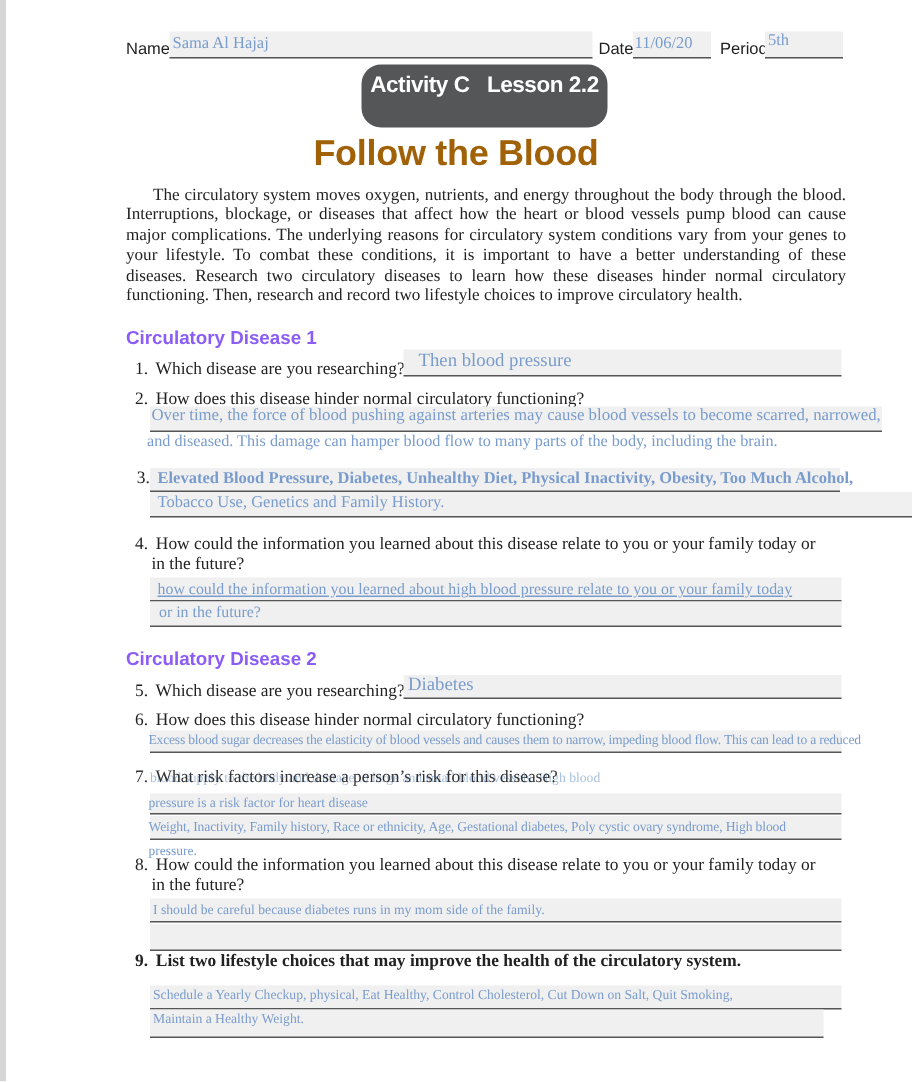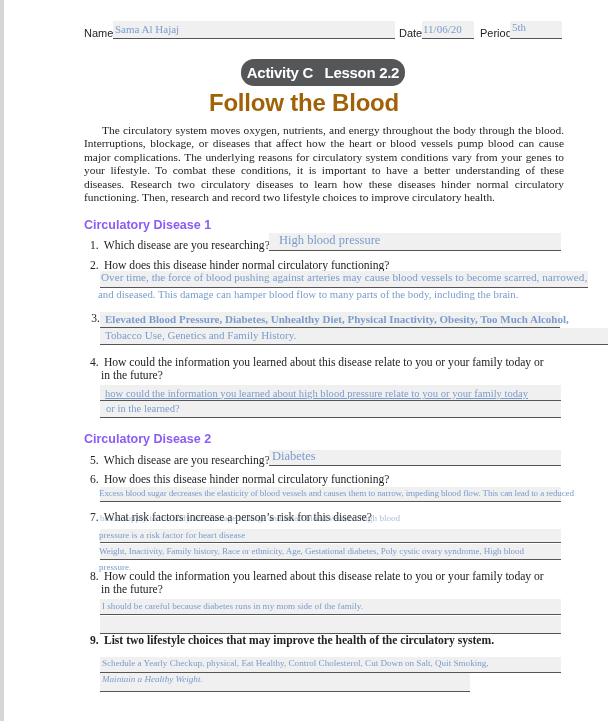--- a/index.html
+++ b/index.html
@@ -15,21 +15,21 @@
     position:absolute; background:#f0f0f0;
     border-bottom:1px solid #555;
   }
   .ans {
     position:absolute; white-space:nowrap;
     font-family:"Liberation Serif", serif;
     color:#7a9ccc;
   }
   .hdr-label { font-family:"Liberation Sans", sans-serif; font-size:11px; color:#222; }
   .badge {
-    position:absolute; left:241px; top:59px; width:164px; height:27px;
+    position:absolute; left:241px; top:43px; width:164px; height:42px;
     background:#555658; border-radius:13px; color:#fff;
     font-family:"Liberation Sans", sans-serif; font-weight:bold; font-size:15px;
     text-align:center; line-height:27px; letter-spacing:-0.3px;
   }
   .title {
     position:absolute; left:0; width:608px; top:89px; text-align:center;
     font-family:"Liberation Sans", sans-serif; font-weight:bold; font-size:24px; color:#a16207;
     letter-spacing:-0.2px;
   }
   .intro {
@@ -74,21 +74,21 @@
     <p>The circulatory system moves oxygen, nutrients, and energy throughout the body through the blood. Interruptions, blockage, or diseases that affect how the heart or blood vessels pump blood can cause major complications. The underlying reasons for circulatory system conditions vary from your genes to your lifestyle. To combat these conditions, it is important to have a better understanding of these diseases. Research two circulatory diseases to learn how these diseases hinder normal circulatory functioning. Then, research and record two lifestyle choices to improve circulatory health.</p>
   </div>
 
 <div class="section" style="top:218px;">Circulatory Disease 1</div>
 
 <div class="q" style="top:239px;">
   <span class="num">1.</span>
   <span>Which disease are you researching?</span>
 </div>
 <div class="field" style="left:269px; top:233px; width:292px; height:17px;">
-  <span class="ans" style="left:10px; top:0px; font-size:12.5px;">High blood pressure</span>
+  <span class="ans" style="left:10px; top:0px; font-size:12.5px;">Then blood pressure</span>
 </div>
 
 <div class="q" style="top:259px;">
   <span class="num">2.</span>
   <span>How does this disease hinder normal circulatory functioning?</span>
 </div>
 <div class="field" style="left:100px; top:271px; width:461px; height:16px;padding-left:27px;">
   <span class="ans" style="left:1px; top:0px; font-size:11.2px;">Over time, the force of blood pushing against arteries may cause blood vessels to become scarred, narrowed,</span>
 </div>
 <span class="ans" style="left:98px; top:288px; font-size:10.8px;">and diseased. This damage can hamper blood flow to many parts of the body, including the brain.</span>
@@ -106,21 +106,21 @@
 
 <div class="q" style="top:356px;">
   <span class="num">4.</span>
   <span>How could the information you learned about this disease relate to you or your family today or</span>
   <span class="indent">in the future?</span>
 </div>
 <div class="field" style="left:100px; top:385px; width:461px; height:15px;">
   <span class="ans" style="left:5px; top:3px; font-size:10.6px; text-decoration:underline;">how could the information you learned about  high blood pressure relate  to you or your family today</span>
 </div>
 <div class="field" style="left:100px; top:401px; width:461px; height:16px;">
-  <span class="ans" style="left:6px; top:2px; font-size:10.6px;">or in the learned?</span>
+  <span class="ans" style="left:6px; top:2px; font-size:10.6px;">or in the future?</span>
 </div>
 
 <div class="section" style="top:432px;">Circulatory Disease 2</div>
 
 <div class="q" style="top:454px;">
   <span class="num">5.</span>
   <span>Which disease are you researching?</span>
 </div>
 <div class="field" style="left:269px; top:450px; width:292px; height:15px;">
   <span class="ans" style="left:3px; top:-1px; font-size:12.5px;">Diabetes</span>
@@ -159,15 +159,15 @@
   <span class="ans" style="left:2px; top:2px; font-size:9.1px;"></span>
 </div>
 
 <div class="q" style="top:634px;font-weight:bold;">
   <span class="num">9.</span>
   <span>List two lifestyle choices that may improve the health of the circulatory system.</span>
 </div>
 <div class="field" style="left:100px; top:657px; width:461px; height:15px;">
   <span class="ans" style="left:2px; top:1px; font-size:9.1px;">Schedule a Yearly Checkup, physical, Eat Healthy, Control Cholesterol, Cut Down on Salt, Quit Smoking,</span>
 </div>
-<div class="field" style="left:100px; top:673px; width:370px; height:18px;font-style:italic;">
+<div class="field" style="left:100px; top:673px; width:449px; height:18px;">
   <span class="ans" style="left:2px; top:1px; font-size:9.1px;">Maintain a Healthy Weight.</span>
 </div>
 
 </body></html>

